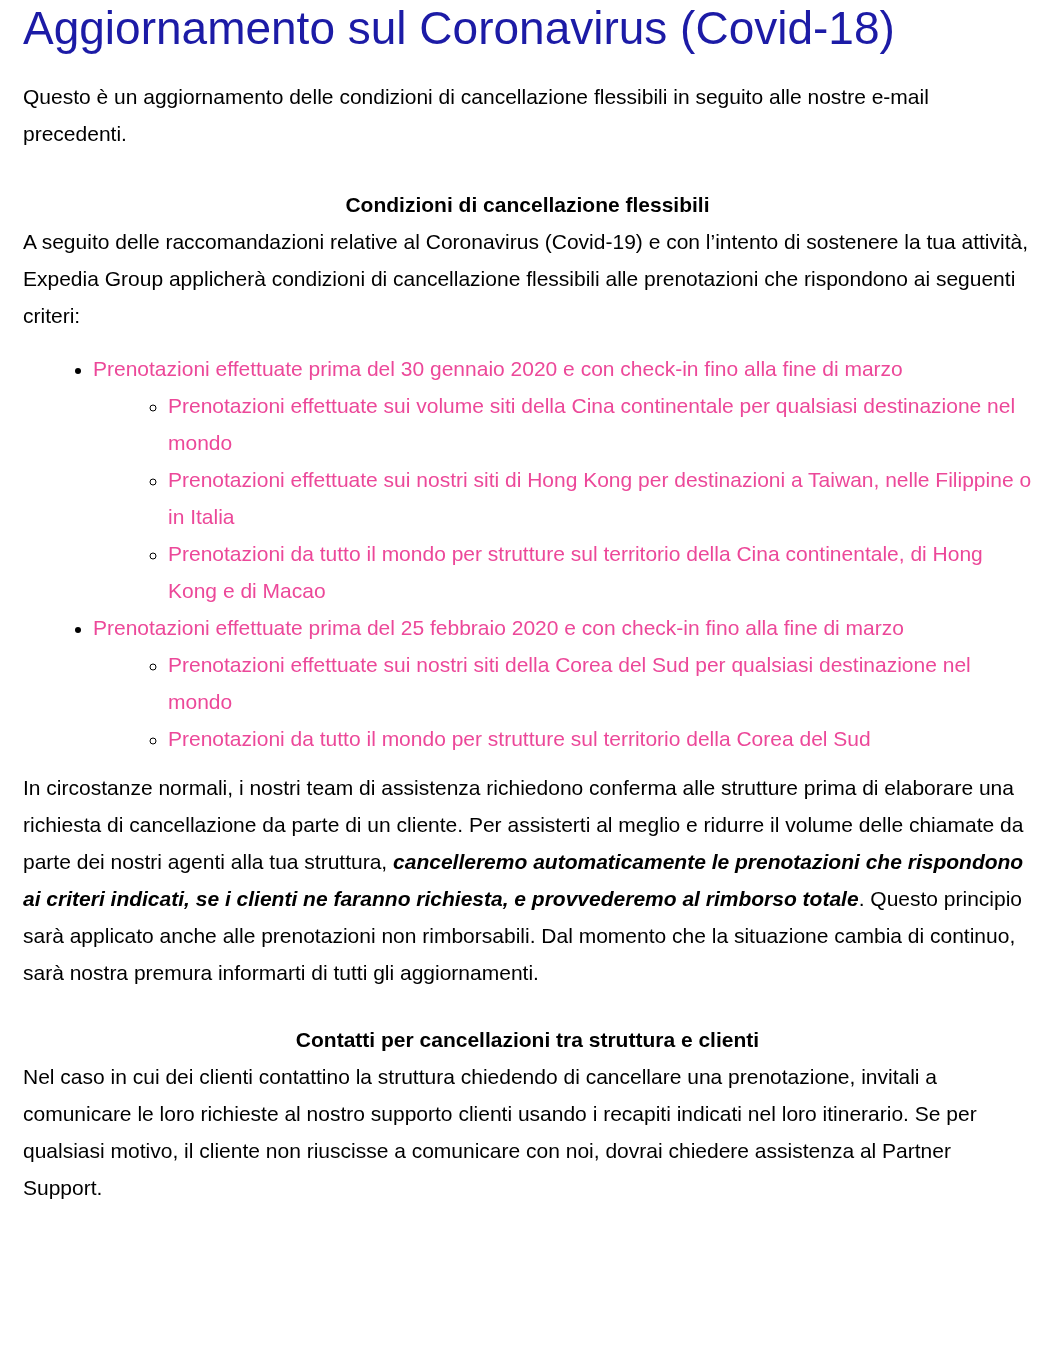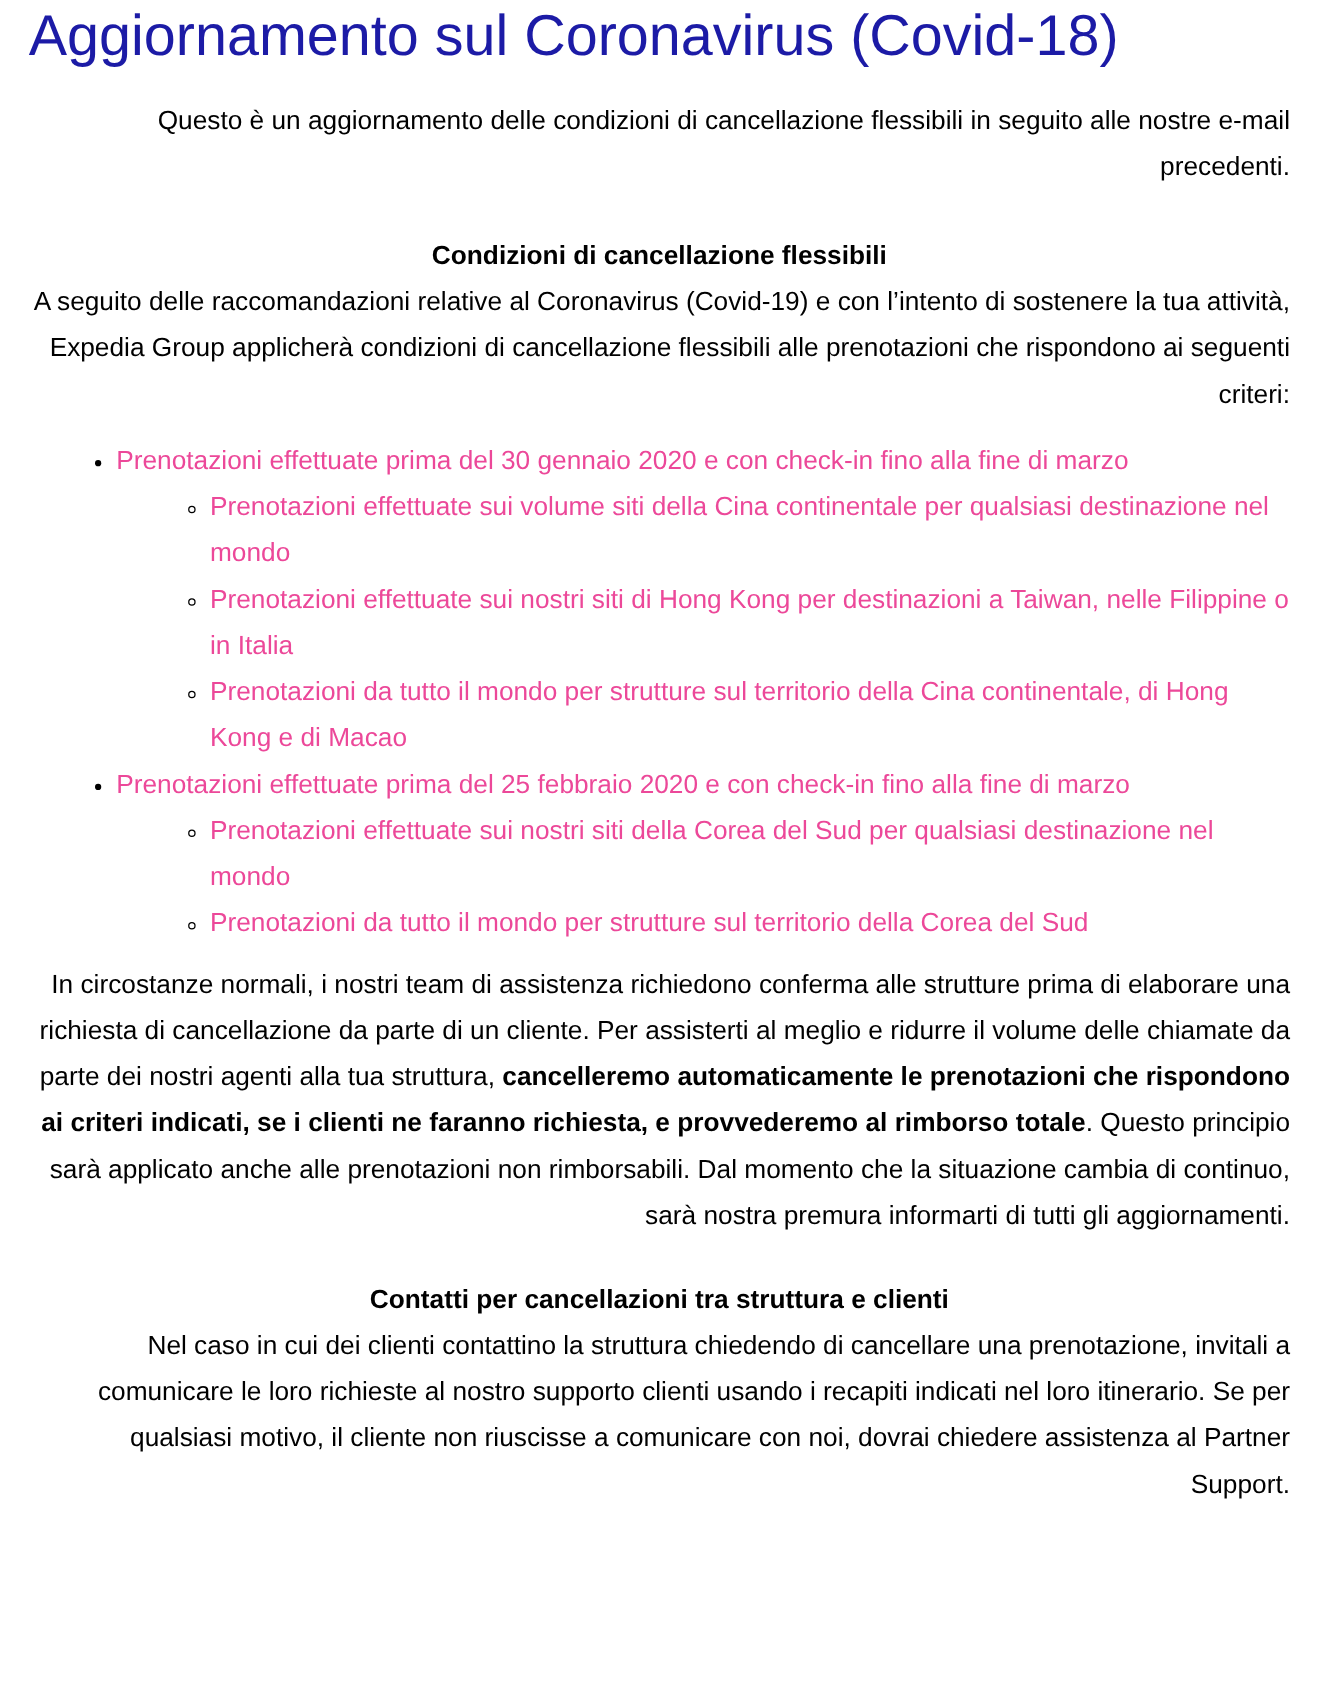--- a/index.html
+++ b/index.html
@@ -24,21 +24,21 @@
     color: #1c1ba6;
     margin: 0 0 24px 0;
   }
   h2.subtitle {
     font-size: 28px;
     line-height: 33px;
     font-weight: 400;
     color: #ee8434;
     margin: 0 0 20px 0;
   }
-  p { margin: 0; text-align: right; }
+  p { margin: 0; }
   p.intro { margin: 0 0 34px 0; }
   .section-head {
     font-weight: 700;
     color: #000000;
     text-align: center;
   }
   ul.criteria {
     list-style: disc;
     margin: 16px 0 12px 0;
     padding-left: 70px;
@@ -47,21 +47,21 @@
   ul.criteria ul.sub {
     list-style: circle;
     margin: 0;
     padding-left: 75px;
   }
   ul.criteria li::marker {
     color: #000000;
     font-size: 19px;
   }
   p.auto-cancel { margin: 0 0 30px 0; }
-  p.auto-cancel b { font-weight: 700; }
+  p.auto-cancel b { font-weight: 700; font-style: italic; }
 </style>
 </head>
 <body>
 
 <div class="doc">
 
   <h1 class="title">Aggiornamento sul Coronavirus (Covid-18)</h1>
 
 
   <p class="intro">Questo è un aggiornamento delle condizioni di cancellazione flessibili in seguito alle nostre e-mail precedenti.</p>

